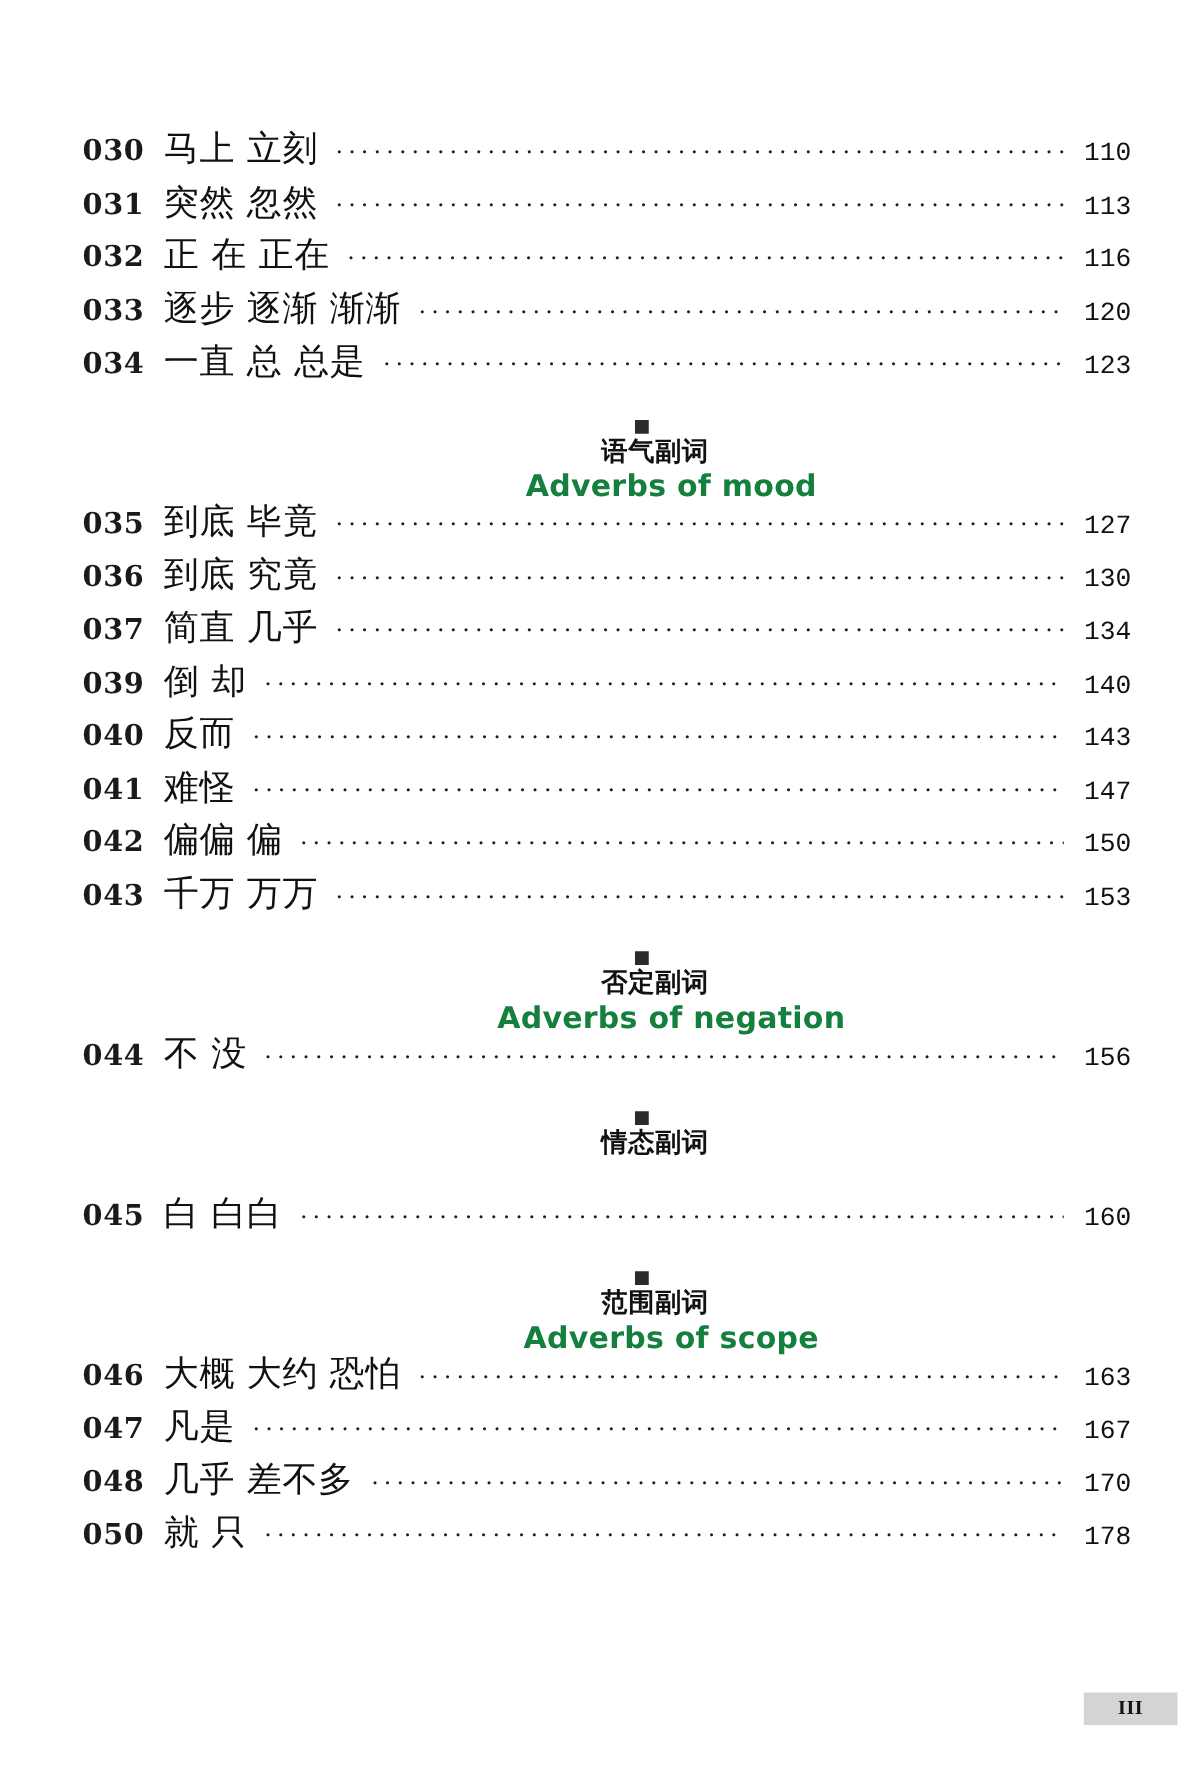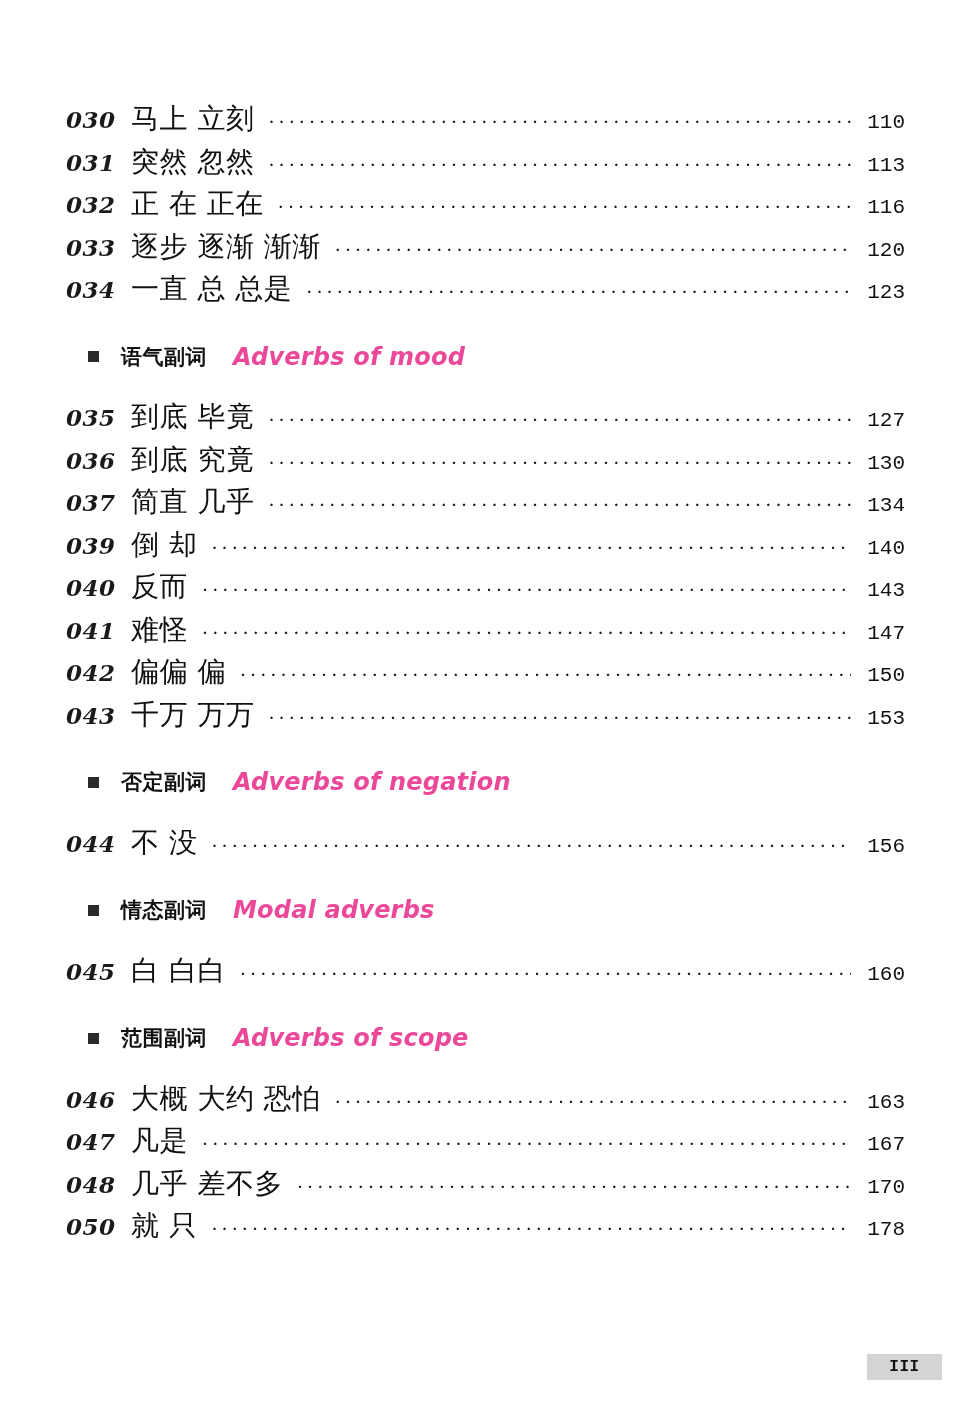--- a/index.html
+++ b/index.html
@@ -33,21 +33,20 @@
   .toc-entry {
     display: flex;
     align-items: baseline;
     padding: 0 55px 0 66px;
     height: 42.5px;
   }
 
   .entry-num {
     font-family: "DejaVu Serif", "Liberation Serif", serif;
     font-weight: bold;
-    font-style: italic;
     font-size: 23px;
     letter-spacing: 0.5px;
     color: #1a1a1a;
     width: 56px;
     flex: 0 0 auto;
     white-space: nowrap;
   }
 
   .entry-title {
     font-family: "DejaVu Sans", "Liberation Sans", sans-serif;
@@ -88,20 +87,21 @@
     text-align: right;
     flex: 0 0 auto;
   }
 
   
   .section-header {
     display: flex;
     align-items: center;
     padding-left: 88px;
     height: 42.5px;
+    flex-direction: column;
   }
 
   .bullet-square {
     width: 11px;
     height: 11px;
     background: #2b2b2b;
     flex: 0 0 auto;
     margin-right: 22px;
     display: inline-block;
   }
@@ -111,23 +111,22 @@
     font-weight: bold;
     font-size: 21px;
     letter-spacing: 0.5px;
     color: #111111;
     white-space: nowrap;
   }
 
   .section-en {
     font-family: "DejaVu Sans", "Liberation Sans", sans-serif;
     font-weight: bold;
-    font-style: italic;
     font-size: 24px;
-    color: #ec4899;
+    color: #15803d;
     margin-left: 26px;
     white-space: nowrap;
     letter-spacing: 0.2px;
   }
 
   
   .gap-before { margin-top: 23px; }
   .gap-after  { margin-bottom: 20px; }
 
   
@@ -136,21 +135,21 @@
     right: 18px;
     bottom: 36px;
     width: 75px;
     height: 26px;
     background: #d4d4d4;
     display: flex;
     align-items: center;
     justify-content: center;
   }
   .page-tab-label {
-    font-family: Liberation Mono, monospace;
+    font-family: Liberation Serif, serif;
     font-weight: bold;
     font-size: 16px;
     color: #111111;
     letter-spacing: 0.5px;
   }
 </style>
 </head>
 <body>
 
 <div class="page">
@@ -246,21 +245,20 @@
       </div>
       <div class="toc-entry">
         <span class="entry-num">044</span>
         <span class="entry-title">不  没</span>
         <span class="entry-leader"></span>
         <span class="entry-page">156</span>
       </div>
       <div class="section-header gap-before gap-after">
         <span class="bullet-square"></span>
         <span class="section-cn">情态副词</span>
-        <span class="section-en">Modal adverbs</span>
       </div>
       <div class="toc-entry">
         <span class="entry-num">045</span>
         <span class="entry-title">白  白白</span>
         <span class="entry-leader"></span>
         <span class="entry-page">160</span>
       </div>
       <div class="section-header gap-before gap-after">
         <span class="bullet-square"></span>
         <span class="section-cn">范围副词</span>

